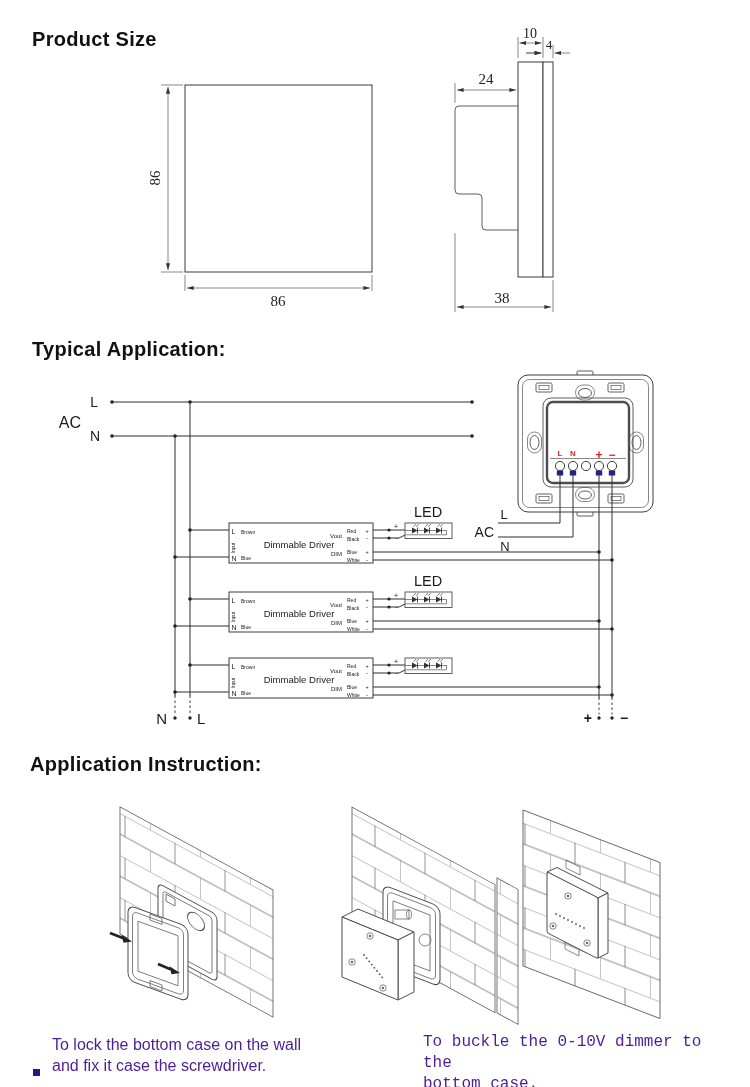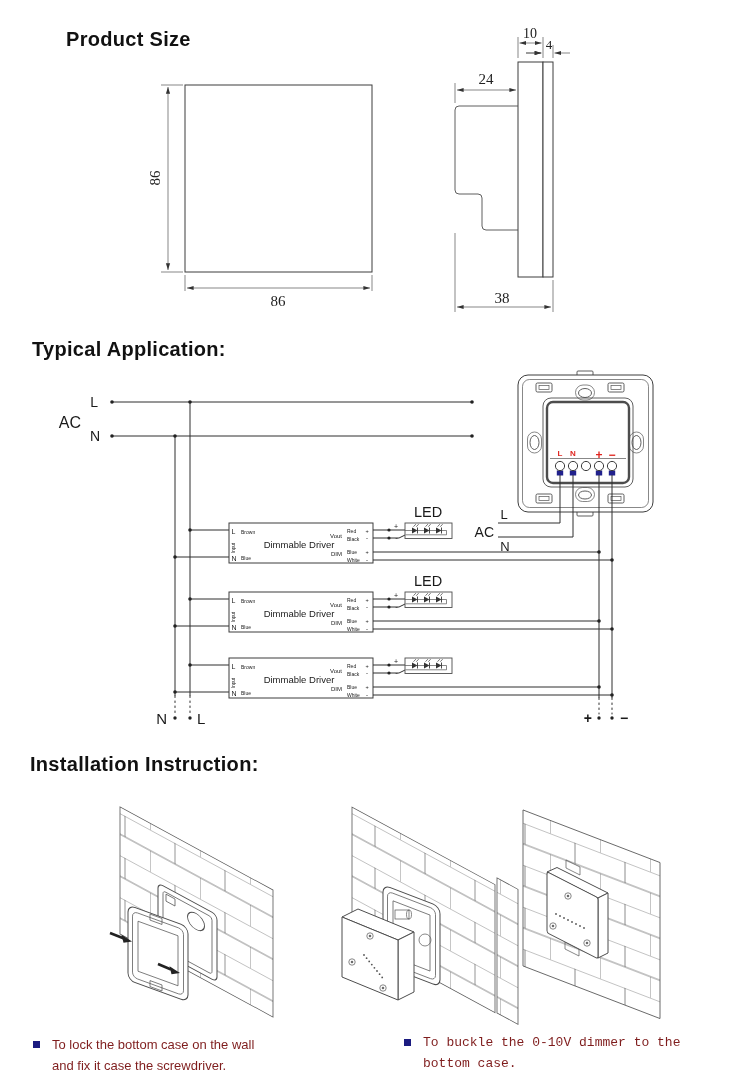--- a/index.html
+++ b/index.html
@@ -10,29 +10,29 @@
   .ln2{stroke:#4d4d4d;fill:none;stroke-width:.9;}
   .thin{stroke:#555;fill:none;stroke-width:.7;}
   .wire{stroke:#2f2f2f;fill:none;stroke-width:1;}
   .dash{stroke:#2f2f2f;fill:none;stroke-width:1;stroke-dasharray:1.5 3.5;stroke-linecap:round;}
   .dot{fill:#222;stroke:none;}
   .box{fill:#fff;stroke:#3d3d3d;stroke-width:1;}
   .wbox{fill:#fff;stroke:#4d4d4d;stroke-width:.9;}
   .lbl{font-family:"Liberation Sans",sans-serif;fill:#1a1a1a;}
   .dim{font-family:"Liberation Serif",serif;fill:#222;}
   .red{font-family:"Liberation Sans",sans-serif;font-weight:bold;}
-  .bullet-row{position:absolute;display:flex;align-items:flex-start;font-size:13px;line-height:21px;color:#7f1d1d;}
+  .bullet-row{position:absolute;display:flex;align-items:flex-end;font-size:16px;line-height:21px;color:#4c1d95;}
   .sq{width:7px;height:7px;margin-top:7px;margin-right:12px;flex:0 0 auto;}
 </style>
 </head>
 <body>
 
 <div id="page">
 
-  <div class="heading" style="left:32px;top:28px;margin-left:34px;">Product Size</div>
+  <div class="heading" style="left:32px;top:28px;">Product Size</div>
 
   <svg style="top:25px;" width="750" height="295" viewBox="0 0 750 295">
     <defs>
       <marker id="ah" markerWidth="11" markerHeight="9" refX="9.5" refY="4" orient="auto-start-reverse">
         <path d="M0,1 L9.5,4 L0,7 Z" fill="#333"></path>
       </marker>
     </defs>
 
     <g>
       <rect x="185" y="60" width="187" height="187" class="box"></rect>
@@ -184,21 +184,21 @@
       <text class="lbl" font-size="14" font-weight="bold" x="620" y="353">−</text>
     </g>
 
     <use href="#driver-row" y="153"></use>
     <use href="#driver-row" y="222"></use>
     <use href="#driver-row" y="288"></use>
     <text class="lbl" font-size="14.5" text-anchor="middle" x="428" y="147">LED</text>
     <text class="lbl" font-size="14.5" text-anchor="middle" x="428" y="216">LED</text>
   </svg>
 
-  <div class="heading" style="left:30px;top:753px;">Installation Instruction:</div>
+  <div class="heading" style="left:30px;top:753px;">Application Instruction:</div>
 
   <svg style="top:790px;" width="750" height="240" viewBox="0 0 750 240">
     <defs>
       <pattern id="brick" patternUnits="userSpaceOnUse" width="50" height="42">
         <path d="M0,0 H50 M0,21 H50 M25,0 V21 M0,21 V42" stroke="#5a5a5a" stroke-width=".7" fill="none"></path>
       </pattern>
     </defs>
 
     <g>
       <g transform="skewY(28.5)">

